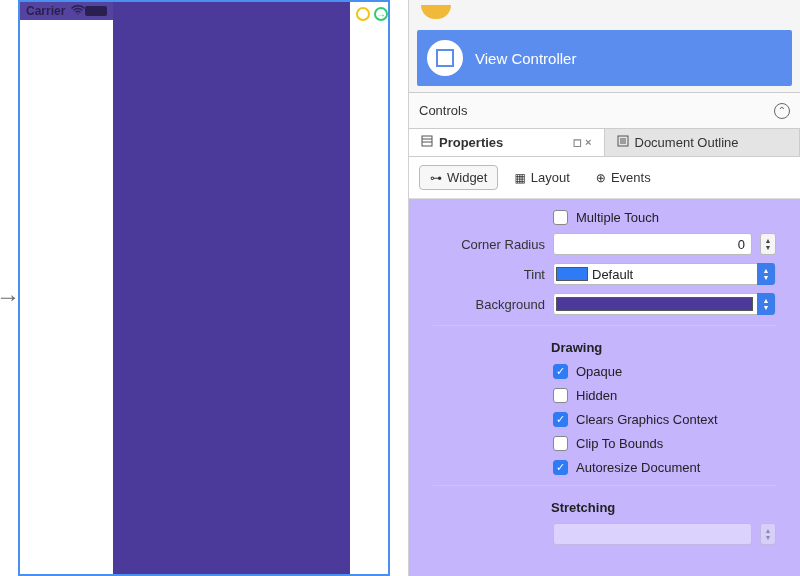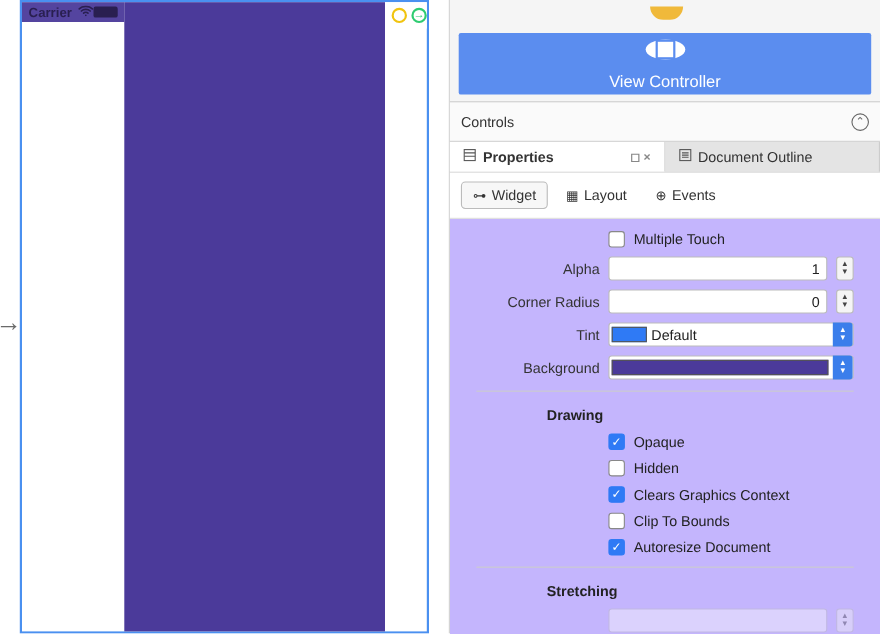--- a/index.html
+++ b/index.html
@@ -11,21 +11,21 @@
   .sim-status .carrier { color: #1e1447; }
   .sim-status .wifi { margin-left: 6px; color:#1e1447; }
   .sim-status .spacer { flex: 1; }
   .sim-status .battery { width: 22px; height: 10px; background: #1e1447; border-radius: 2px; }
   .sim-body { flex: 1; background: #4b3a9a; }
   .sim-footer { height: 24px; background: #fff; display: flex; align-items: center; gap: 4px; padding-left: 6px; }
   .sim-footer .circ { width: 14px; height: 14px; border-radius: 50%; border: 2px solid #f1c40f; display:flex; align-items:center; justify-content:center; }
   .sim-footer .circ.green { border-color: #2ecc71; color:#2ecc71; font-size:10px; line-height:1;}
   .right-pane { flex: 1; height: 576px; border-left: 1px solid #d0d0d0; display: flex; flex-direction: column; background:#fff;}
   .outline-top { background:#f5f5f5; }
-  .outline-row { display: flex; align-items: center; padding: 6px 10px; gap: 12px; flex-direction: column; }
+  .outline-row { display: flex; align-items: center; padding: 6px 10px; gap: 12px; }
   .outline-row.first { height: 24px; }
   .outline-row.first .half-circ { width: 30px; height: 14px; border-bottom-left-radius: 30px; border-bottom-right-radius: 30px; background: #f0b93a; margin-left:2px;}
   .outline-row.selected { background: #5b8def; color: #fff; height: 56px; margin: 6px 8px; border-radius: 2px; }
   .outline-row.selected .vc-icon { width: 36px; height: 36px; border-radius: 50%; background: #fff; display:flex; align-items:center; justify-content:center;}
   .outline-row.selected .vc-icon .inner { width: 18px; height: 18px; border: 2px solid #5b8def; }
   .outline-row.selected .name { font-size: 15px; font-weight: 400; }
   .controls-bar { height: 37px; border-top: 1px solid #ccc; border-bottom: 1px solid #ccc; background: #fafafa; display: flex; align-items: center; padding: 0 10px; font-size: 13px; color: #333; }
   .controls-bar .collapse { margin-left: auto; width:16px; height:16px; border:1px solid #666; border-radius:50%; display:flex; align-items:center; justify-content:center; font-size:10px; color:#666;}
   .pads-row { display: flex; border-bottom: 1px solid #ccc; background: #ececec; }
   .pad-tab { display:flex; align-items:center; gap:6px; padding: 6px 12px; font-size: 13px; border-right: 1px solid #ccc; color:#333; }
@@ -38,21 +38,21 @@
   .sub-tab .sicon { font-size:12px; }
   .props-area { flex:1; overflow:auto; background:#c4b5fd; padding:6px 24px; font-size:13px; color:#222;}
   .prop-row { display:flex; align-items:center; height:30px; gap:8px;}
   .prop-label { width:112px; text-align:right; color:#333; }
   .prop-input { flex:1; height:22px; border:1px solid #bbb; background:#fff; border-radius:3px; padding:0 6px; display:flex; align-items:center; font-size:13px;}
   .prop-input.right { justify-content:flex-end; }
   .stepper { width:16px; height:22px; border:1px solid #bbb; border-radius:3px; background:#f5f5f5; display:flex; flex-direction:column; font-size:7px; align-items:center; justify-content:center; color:#444;}
   .color-well { flex:1; height:22px; border:1px solid #bbb; background:#fff; border-radius:3px; display:flex; align-items:center; padding:2px; gap:4px;}
   .color-swatch { flex:1; height:14px; border:1px solid #555; }
   .dropdown-arrow { width:18px; height:22px; background:#3b7eeb; border-top-right-radius:3px; border-bottom-right-radius:3px; display:flex; flex-direction:column; align-items:center; justify-content:center; color:#fff; font-size:7px; margin:-2px -2px -2px 0;}
-  .section-head { font-weight:700; margin-left:64px; padding-top:8px; padding-bottom:4px;}
+  .section-head { font-weight:700; margin-left:118px; padding-top:8px; padding-bottom:4px;}
   .chk-row { display:flex; align-items:center; height:24px; margin-left:120px; gap:8px;}
   .chk { width:15px; height:15px; border:1px solid #888; border-radius:3px; background:#fff; display:flex; align-items:center; justify-content:center; font-size:11px; color:#fff;}
   .chk.checked { background:#2f7af5; border-color:#2f7af5;}
   .divider { height:1px; background:#ccc; margin:6px 0;}
 </style>
 </head>
 <body>
 
 <div class="left-pane">
   <div class="arrow-in">→</div>
@@ -135,30 +135,20 @@
     </div>
   </div>
 
   <div class="props-area">
 
     <div class="chk-row">
       <span class="chk"></span>
       <span>Multiple Touch</span>
     </div>
 
-    <div class="prop-row">
-      <div class="prop-label">Alpha</div>
-      <div class="prop-input right">
-          <span>1</span>
-        </div>
-      <div class="stepper">
-          <span>▲</span>
-          <span>▼</span>
-        </div>
-    </div>
 
     <div class="prop-row">
       <div class="prop-label">Corner Radius</div>
       <div class="prop-input right">
           <span>0</span>
         </div>
       <div class="stepper">
           <span>▲</span>
           <span>▼</span>
         </div>

